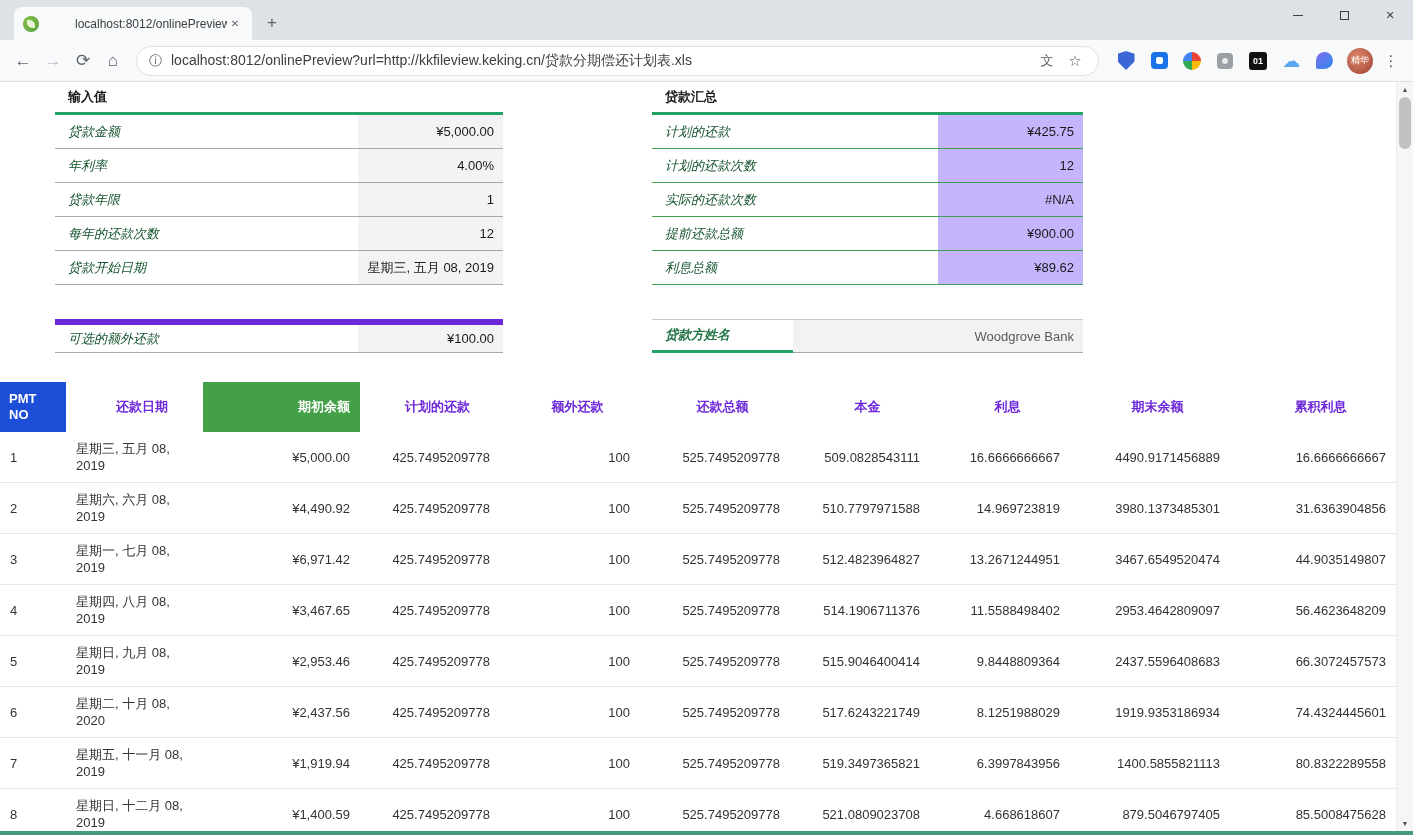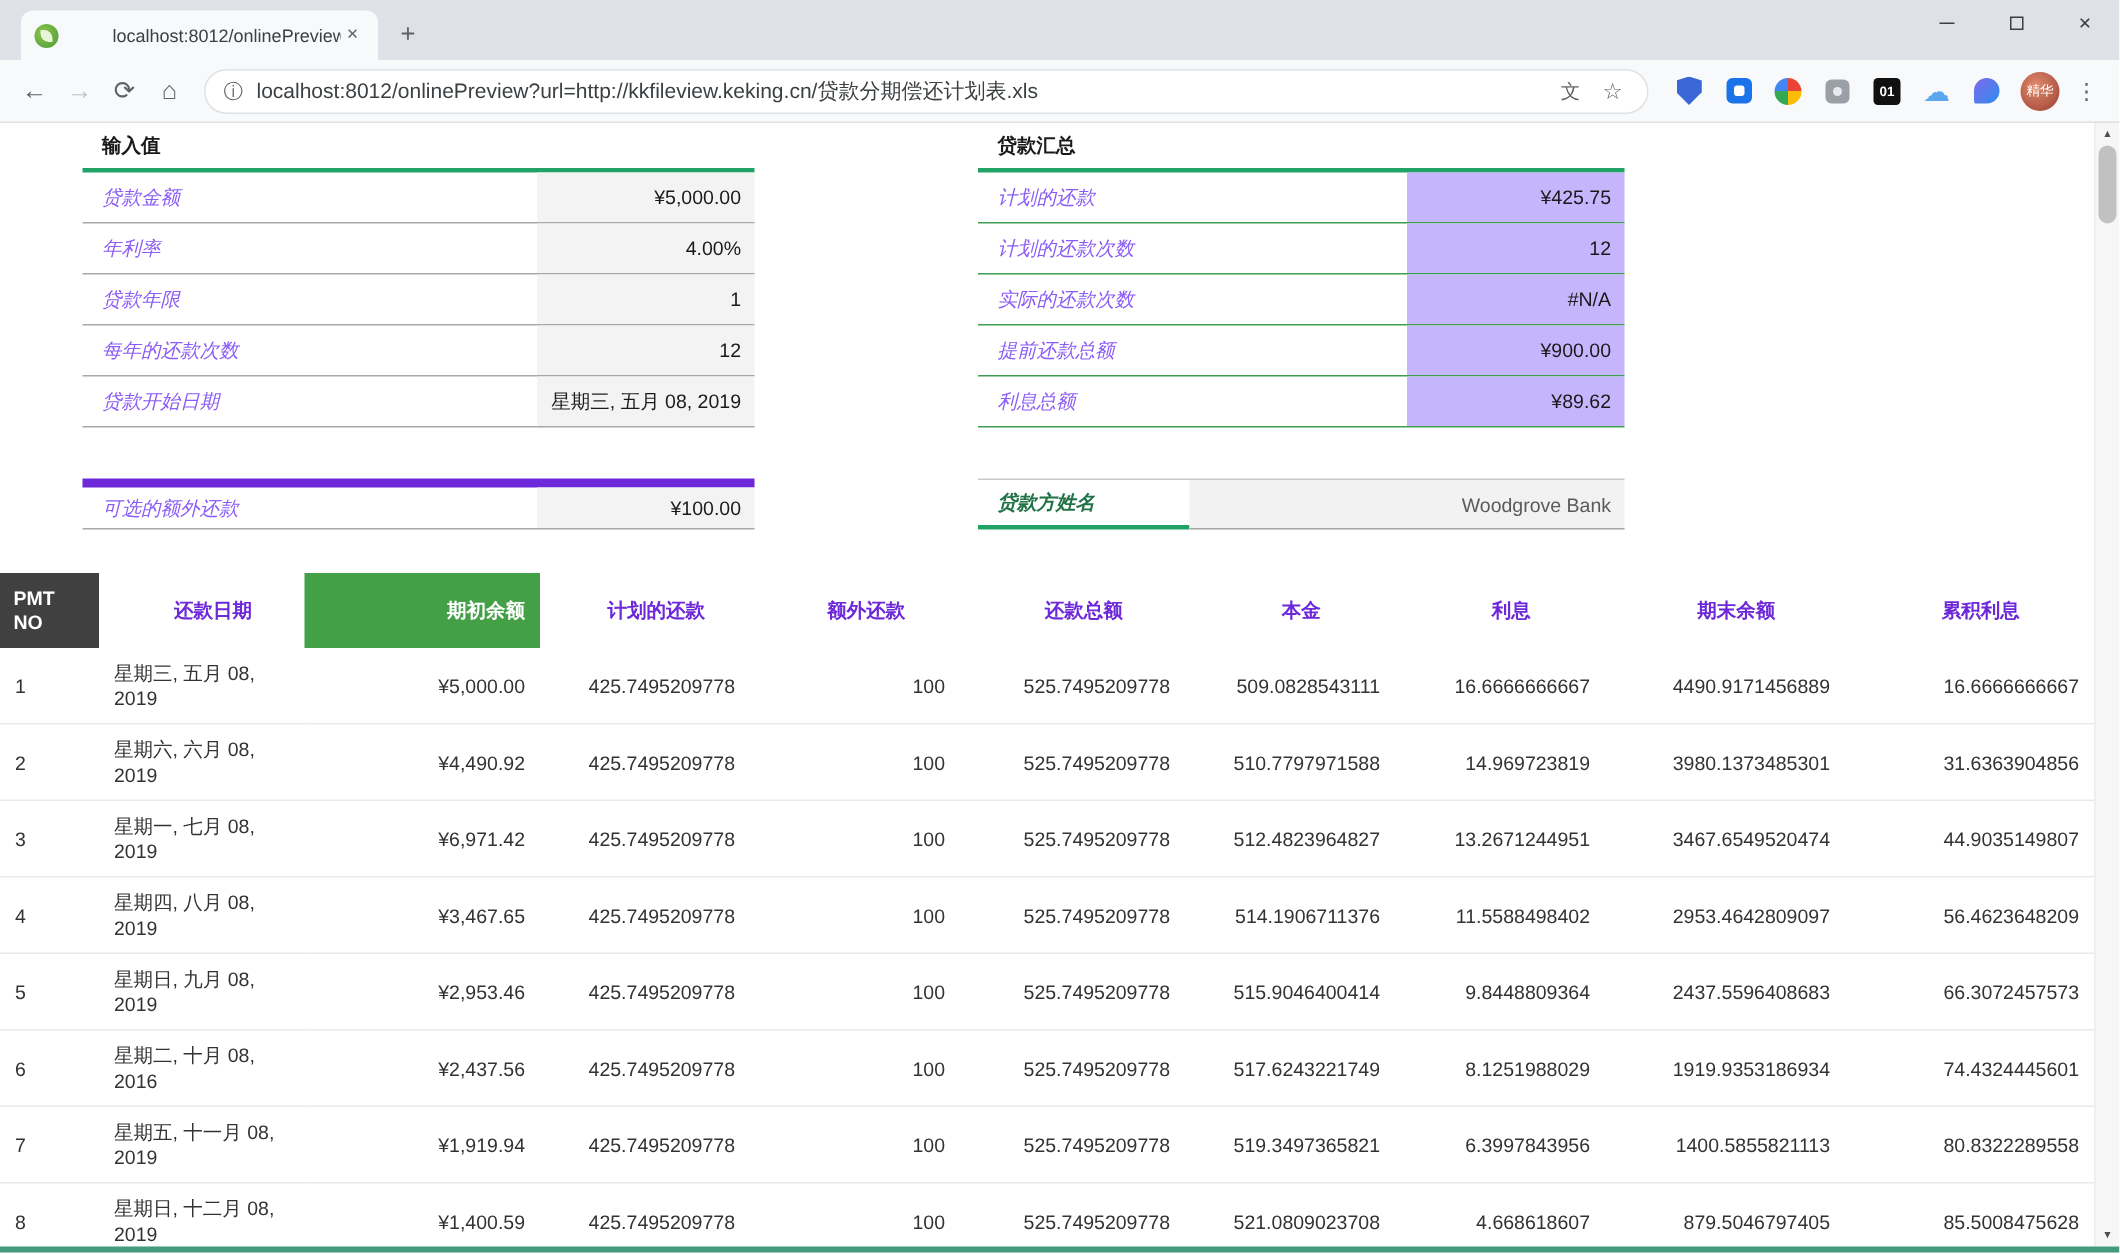--- a/index.html
+++ b/index.html
@@ -55,34 +55,34 @@
 
   
   .content { position:relative; height:753px; background:#fff; flex:none; }
   .sheet-area { position:absolute; left:0; top:0; right:17px; bottom:4px; overflow:hidden; }
 
   .panel { position:absolute; top:4px; font-size:13px; color:#1a1a1a; }
   .left-panel  { left:55px;  width:448px; }
   .right-panel { left:652px; width:431px; }
   .sec-title { font-weight:bold; font-size:13px; padding:2px 0 6px 13px; border-bottom:3px solid #21a366; }
   .srow { display:flex; align-items:stretch; height:34px; border-bottom:1px solid #a8a8a8; }
-  .slabel { flex:1; display:flex; align-items:center; padding-left:13px; font-style:italic; color:#8b5cf6; }
+  .slabel { flex:1; display:flex; align-items:center; padding-left:13px; font-style:italic; color:#14532d; }
   .sval { width:145px; display:flex; align-items:center; justify-content:flex-end; padding-right:9px; }
   .sval.gray { background:#f3f3f3; }
   .right-panel .srow { border-bottom:1px solid #3f9e52; }
   .sval.green { background:#c4b5fd; }
   .extra-row { margin-top:34px; border-top:6px solid #6d28d9; }
   .lender-row { display:flex; align-items:stretch; height:34px; margin-top:34px; border-top:1px solid #c9c9c9; }
   .lender-label { width:141px; display:flex; align-items:center; padding-left:13px; font-weight:bold; color:#217346; border-bottom:3px solid #21a366;font-style:italic; }
   .lender-value { flex:1; display:flex; align-items:center; justify-content:flex-end; padding-right:9px; background:#f2f2f2; color:#5a5a5a; border-bottom:1px solid #a8a8a8; }
 
   .sched-wrap { position:absolute; left:0; top:300px; width:100%; }
   table.sched { border-collapse:collapse; table-layout:fixed; width:1396px; font-size:13px; color:#333; }
   .sched th { height:50px; font-weight:bold; font-size:13px; vertical-align:middle; }
-  .sched th.h0 { background:#404040; color:#fff; text-align:left; padding:0 9px; line-height:16px; }
+  .sched th.h0 { background:#1d4ed8; color:#fff; text-align:left; padding:0 9px; line-height:16px; }
   .sched th.h2 { background:#43a047; color:#fff; text-align:right; padding:0 10px; }
   .sched th.faint { color:#6d28d9; text-align:center; background:#fff;padding-left:15px; }
   .sched td { border-bottom:1px solid #e9e9e9; padding:8px 10px; line-height:17px; vertical-align:middle; }
   .sched td.c0, .sched td.c1 { text-align:left; }
   .sched td.c2, .sched td.c3, .sched td.c4, .sched td.c5,
   .sched td.c6, .sched td.c7, .sched td.c8, .sched td.c9 { text-align:right; }
 
   
   .scrollbar { position:absolute; right:0; top:0; width:17px; height:749px; background:#f6f6f6; border-left:1px solid #ececec; display:flex; flex-direction:column; }
   .scroll-arrow { height:15px; display:flex; align-items:center; justify-content:center; font-size:7px; color:#505050; flex:none; }
@@ -298,21 +298,21 @@
                 <td class="c3">425.7495209778</td>
                 <td class="c4">100</td>
                 <td class="c5">525.7495209778</td>
                 <td class="c6">515.9046400414</td>
                 <td class="c7">9.8448809364</td>
                 <td class="c8">2437.5596408683</td>
                 <td class="c9">66.3072457573</td>
               </tr>
               <tr>
                 <td class="c0">6</td>
-                <td class="c1">星期二, 十月 08, 2016</td>
+                <td class="c1">星期二, 十月 08, 2020</td>
                 <td class="c2">¥2,437.56</td>
                 <td class="c3">425.7495209778</td>
                 <td class="c4">100</td>
                 <td class="c5">525.7495209778</td>
                 <td class="c6">517.6243221749</td>
                 <td class="c7">8.1251988029</td>
                 <td class="c8">1919.9353186934</td>
                 <td class="c9">74.4324445601</td>
               </tr>
               <tr>

